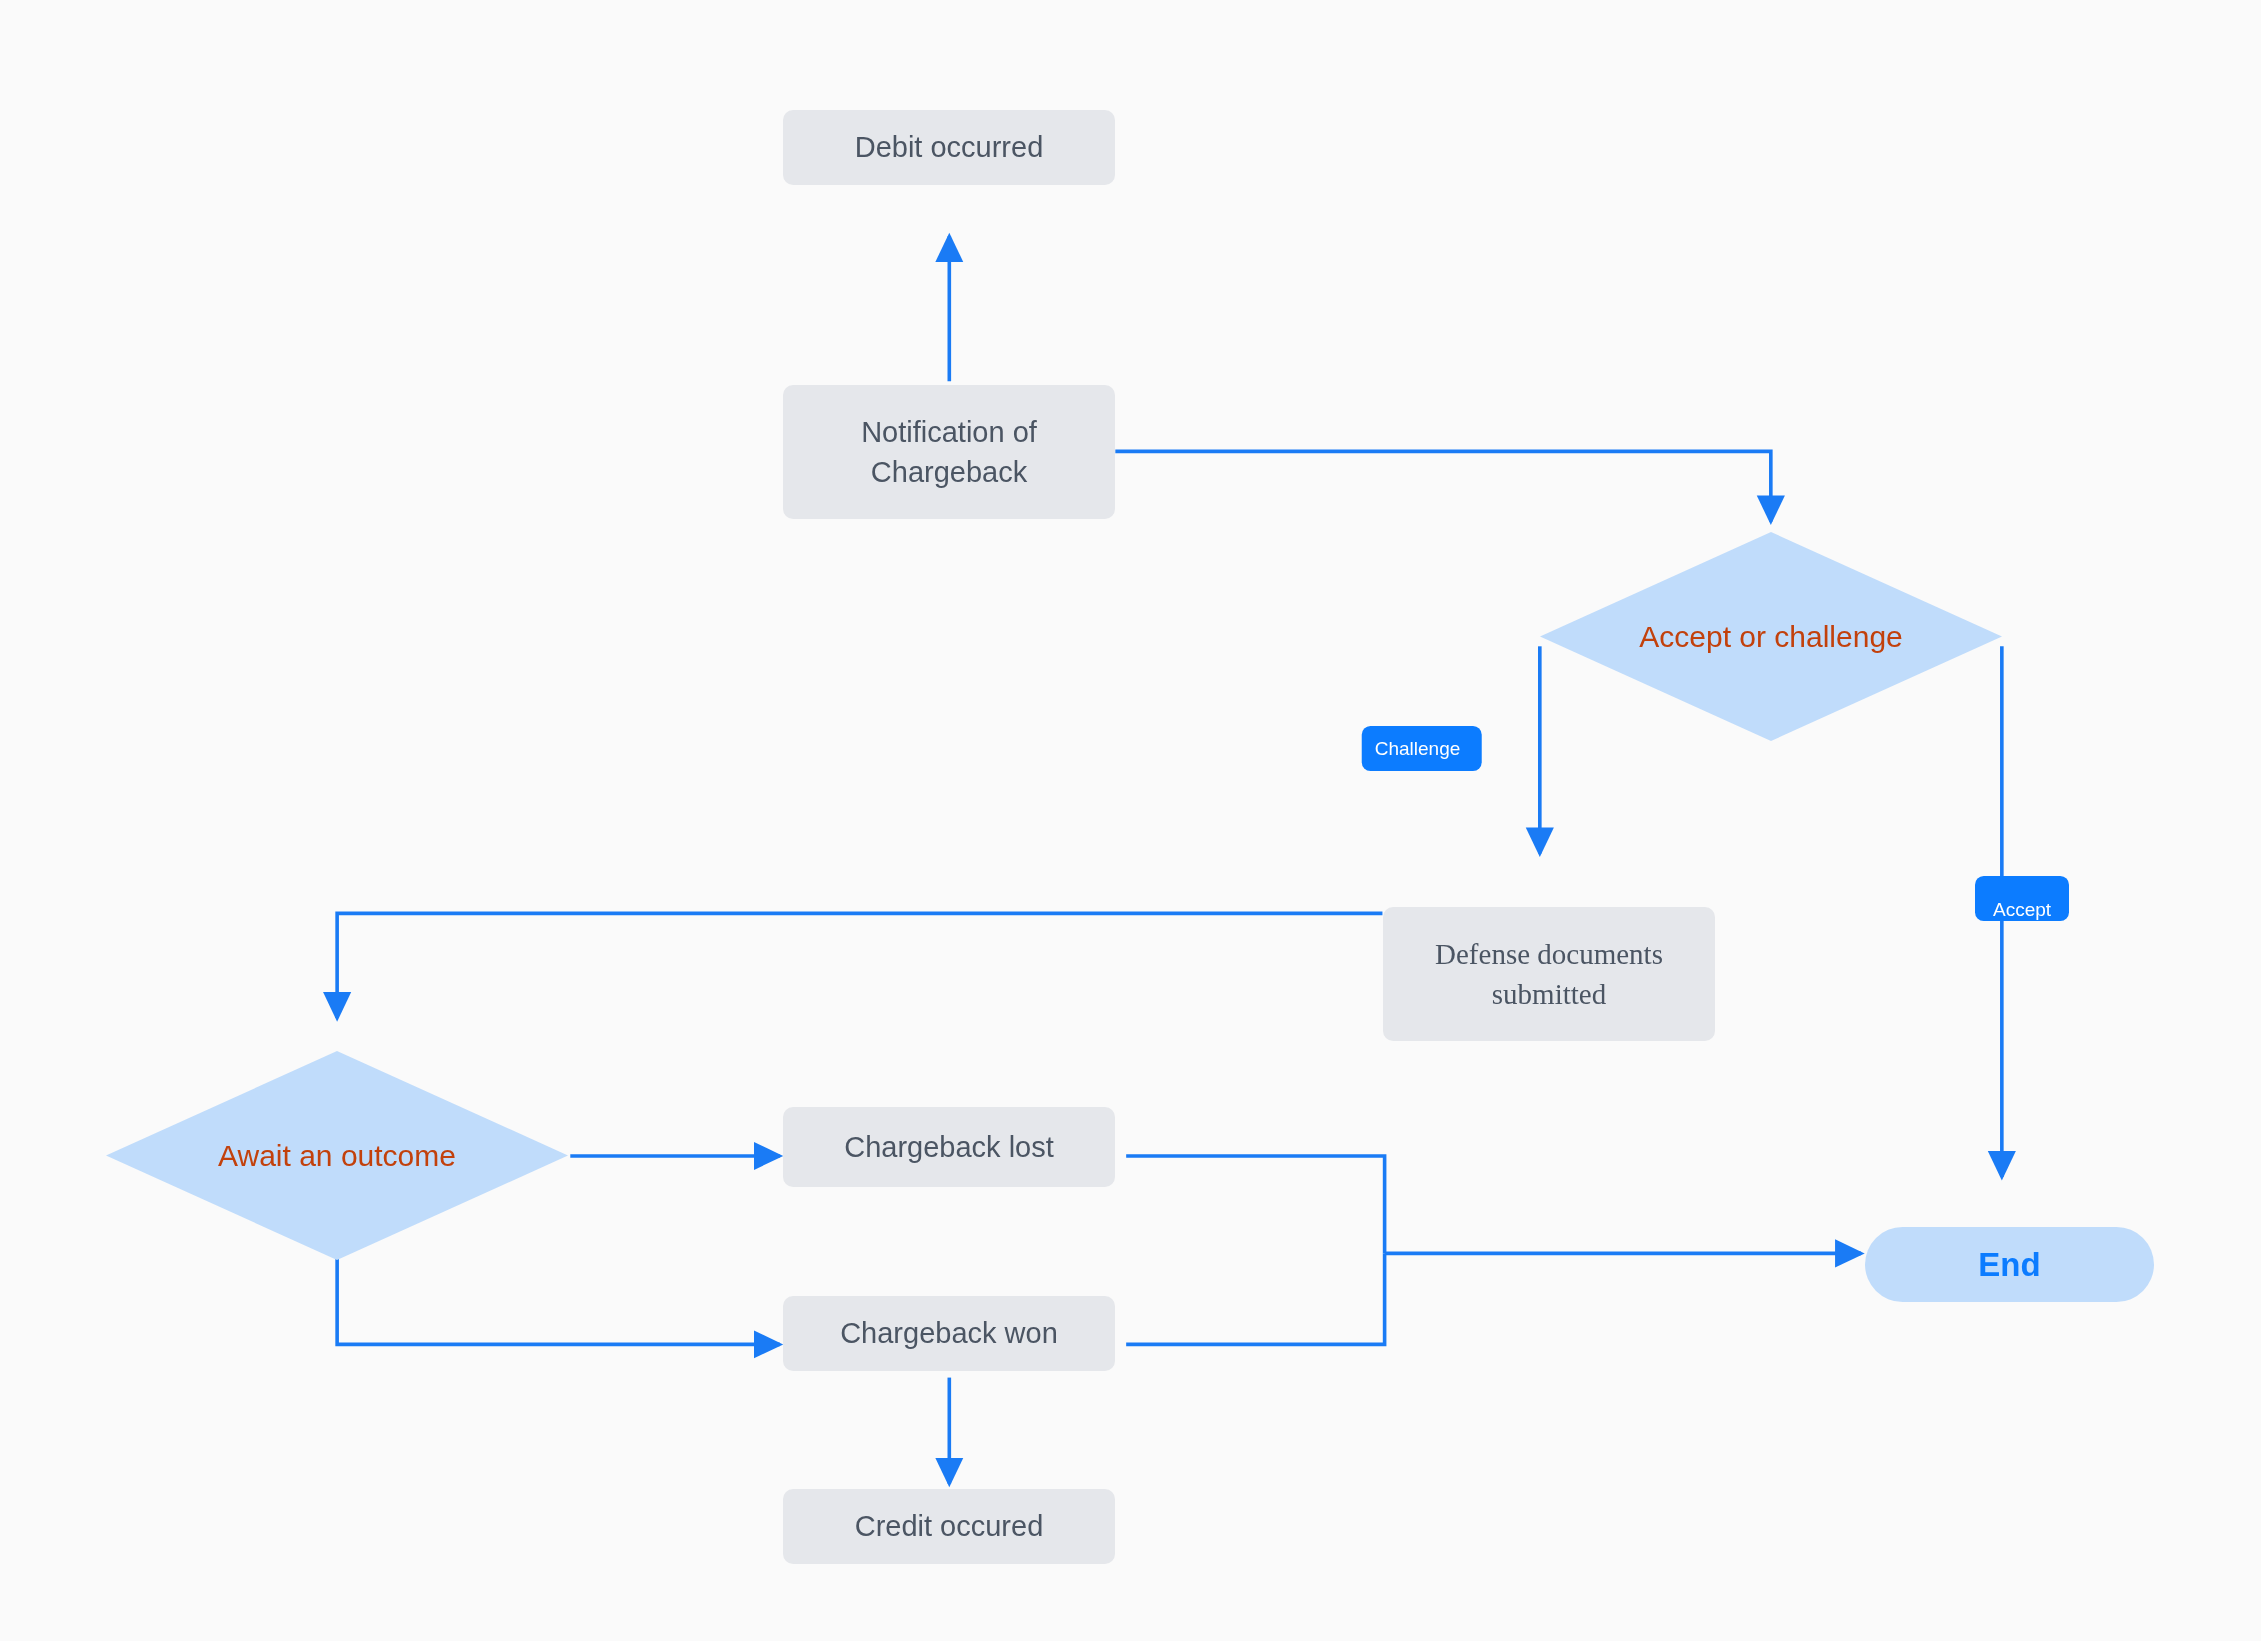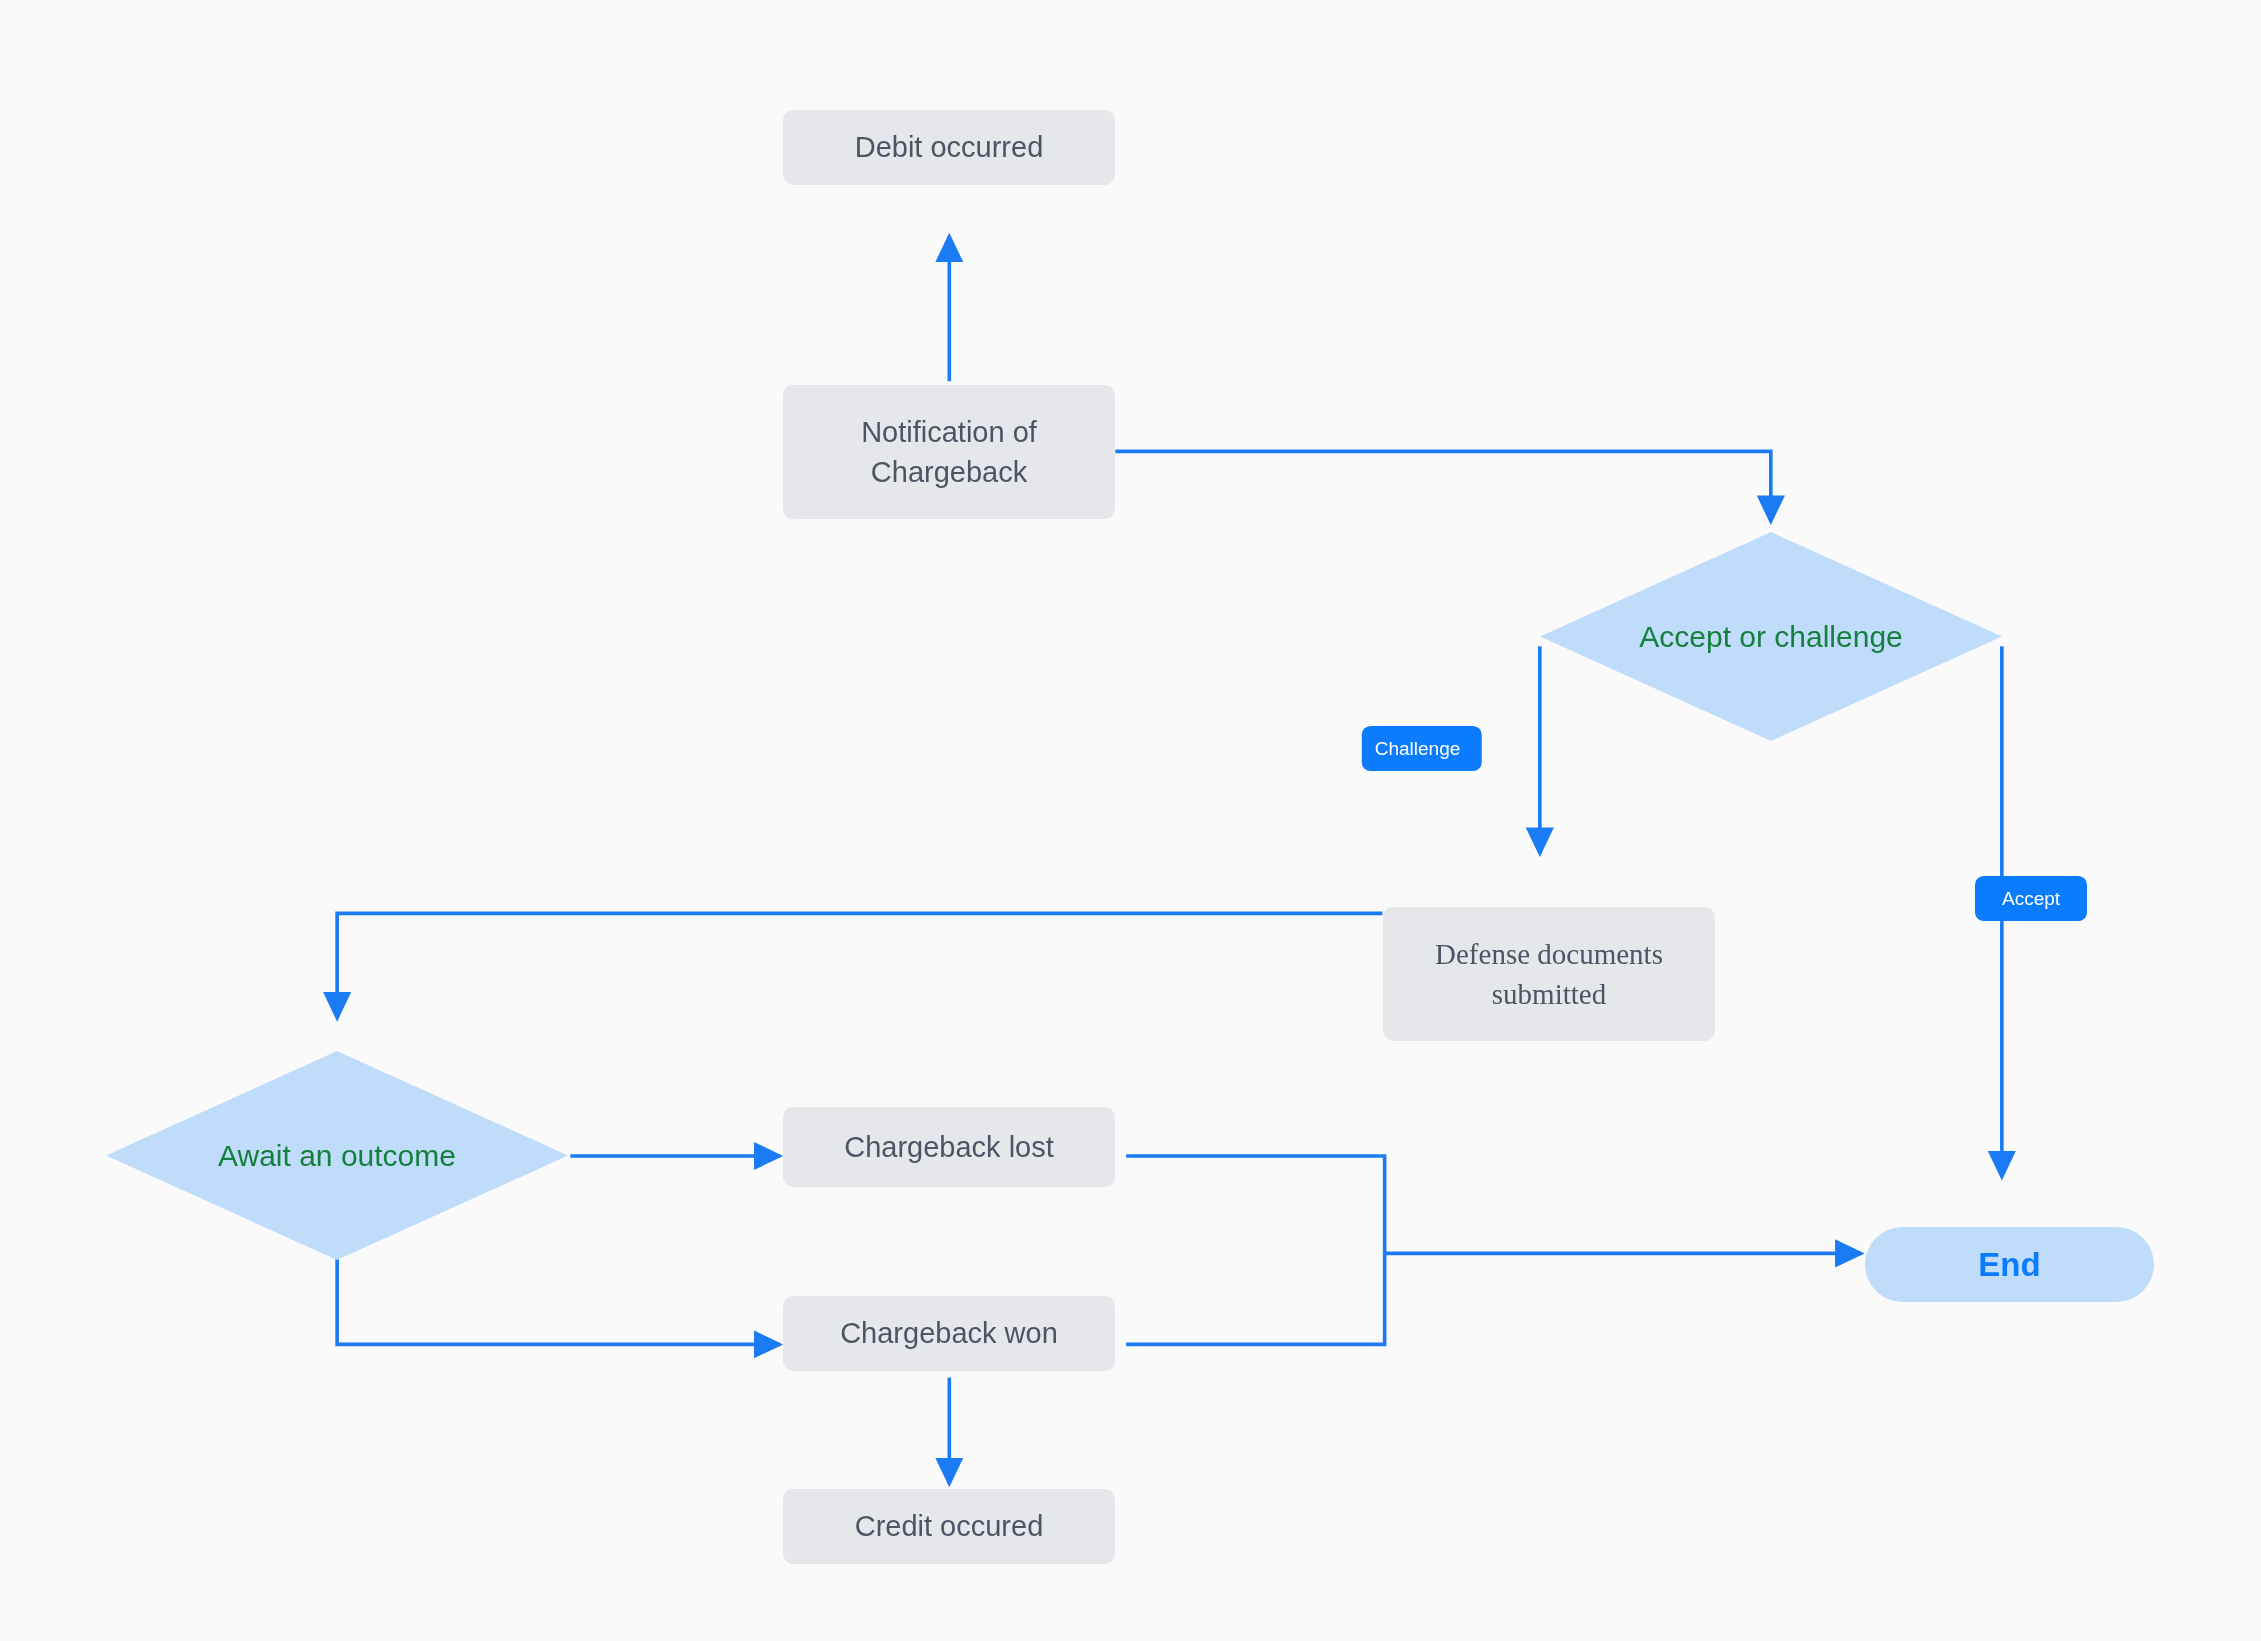--- a/index.html
+++ b/index.html
@@ -50,21 +50,21 @@
     position: absolute;
     left: 0;
     top: 0;
     width: 100%;
     height: 100%;
     background: #c0dcfb;
     clip-path: polygon(50% 0%, 100% 50%, 50% 100%, 0% 50%);
   }
   .decision-label {
     position: relative;
-    color: #15803d;
+    color: #c2410c;
     font-size: 30px;
     font-weight: 400;
     white-space: nowrap;
   }
   .terminator {
     background: #c0dcfb;
     border-radius: 721px;
     color: #0c7cff;
     font-size: 33px;
     font-weight: 700;
@@ -152,21 +152,21 @@
 
   <div class="decision-wrap" style="left:1540px; top:532px; width:462px; height:209px;">
     <div class="decision-shape"></div>
     <span class="decision-label">Accept or challenge</span>
   </div>
 
   <div class="edge-badge" style="left:1482px; top:726px; transform:translateX(-100%); padding-right:21.7px;">
     <span>Challenge</span>
   </div>
 
-  <div class="edge-badge" style="left:1975px; top:876px; width:112px; padding:0;">
+  <div class="edge-badge" style="left:1975px; top:876px; width:94px; padding:0;align-items:flex-end;">
     <span>Accept</span>
   </div>
 
   <div class="node process" style="left:1383px; top:907px; width:332px; height:134px;font-family:Liberation Serif, serif;">
     <span style="max-width:289px;">Defense documents submitted</span>
   </div>
 
   <div class="decision-wrap" style="left:106px; top:1051px; width:462px; height:209px;">
     <div class="decision-shape"></div>
     <span class="decision-label">Await an outcome</span>

